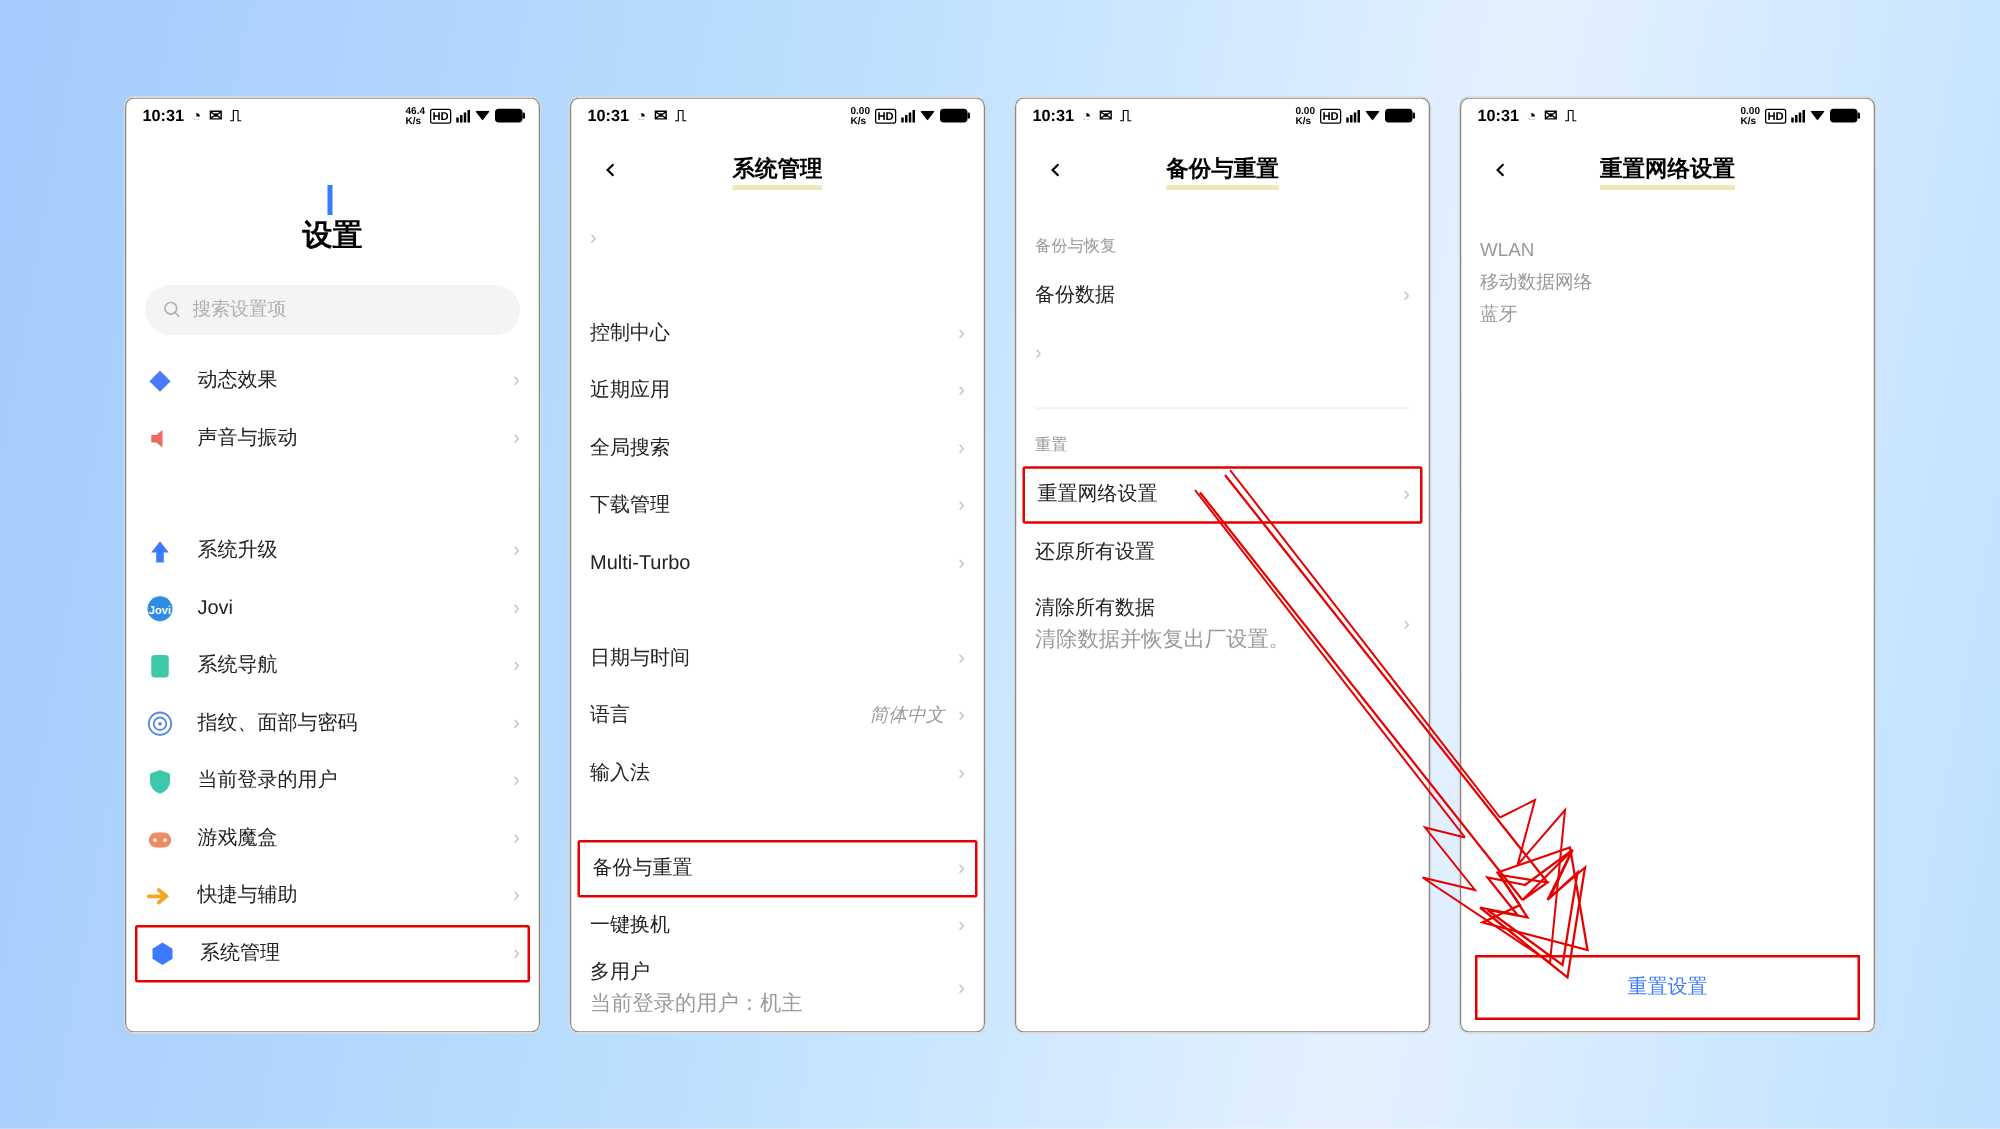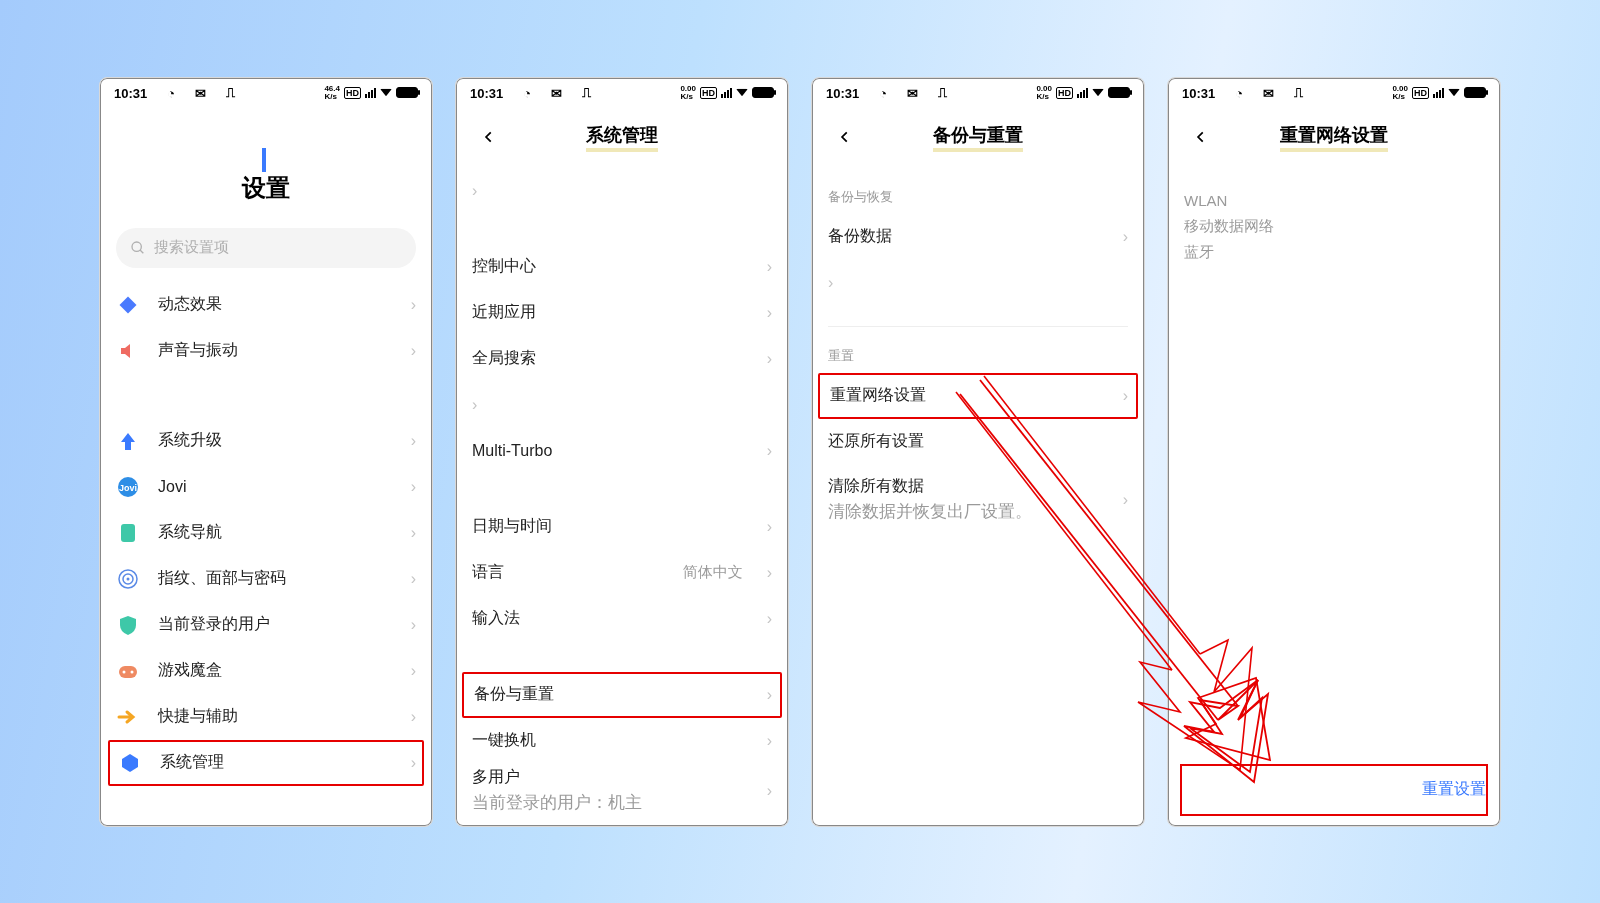--- a/index.html
+++ b/index.html
@@ -18,21 +18,21 @@
     box-shadow: 0 0 0 1px #888 inset;
     display: flex; flex-direction: column;
     overflow: hidden;
     position: relative;
   }
   .statusbar {
     height: 30px;
     display: flex; align-items: center; justify-content: space-between;
     padding: 0 14px; font-size: 13px; font-weight: 600; color: #000;
   }
-  .status-left { display: flex; align-items: flex-end; gap: 20px; }
+  .status-left { display: flex; align-items: center; gap: 6px; }
   .status-right { display: flex; align-items: center; gap: 4px; font-size: 10px; }
   .battery { width:22px; height:11px; border:1.5px solid #000; border-radius:3px; position:relative; background:#000; }
   .battery::after { content:""; position:absolute; right:-3px; top:2px; width:2px; height:5px; background:#000; border-radius:1px; }
   .signal { display:inline-flex; align-items:flex-end; gap:1px; }
   .signal span { width:2px; background:#000; }
   .signal span:nth-child(1){height:4px}.signal span:nth-child(2){height:6px}.signal span:nth-child(3){height:8px}.signal span:nth-child(4){height:10px}
   .wifi { width:0;height:0;border-left:6px solid transparent;border-right:6px solid transparent;border-bottom:9px solid #000; transform:rotate(180deg) scaleY(0.85); border-radius:2px; }
 
   .content { flex:1; overflow:hidden; padding: 0 16px; }
 
@@ -42,36 +42,36 @@
   .title1 h1 { font-size:24px; font-weight:700; }
   .search { background:#f4f4f4; border-radius:30px; height:40px; display:flex; align-items:center; padding:0 14px; gap:8px; color:#b0b0b0; }
   .search svg { stroke:#b0b0b0; }
   .search span { font-size:15px; }
 
   .row { display:flex; align-items:center; height:46px; cursor:pointer; }
   .row .icon { width:24px; height:24px; margin-right:18px; flex:none; display:flex; align-items:center; justify-content:center; }
   .row .label { flex:1; font-size:16px; color:#222; }
   .row .sub { font-size:17px; color:#9a9a9a; margin-top:3px; }
   .row .chev { color:#c5c5c5; font-size:16px; }
-  .row .val { color:#9a9a9a; font-size:15px; margin-right:24px; }
+  .row .val { color:#9a9a9a; font-size:15px; margin-right:11px;font-style:italic; }
   .group-gap { height:44px; }
   .mini-gap { height:14px; }
   .hl { border:2px solid #e60000; border-radius:2px; }
 
   
   .subhead { height:60px; display:flex; align-items:center; justify-content:center; position:relative; }
   .subhead .back { position:absolute; left:0; font-size:20px; font-weight:700; cursor:pointer; padding:10px; }
   .subhead h2 { font-size:18px; font-weight:700; border-bottom:4px solid #f0e8b8; padding-bottom:1px; }
 
   .sect-label { font-size:13px; color:#9a9a9a; margin:20px 0 8px; }
   .divider { height:1px; background:#eee; }
 
   .reset-desc { color:#9a9a9a; font-size:15px; margin-top:40px; line-height:1.6; }
   .reset-list { margin-top:20px; color:#9a9a9a; font-size:15px; line-height:1.7; }
-  .reset-btn-wrap { position:absolute; bottom:10px; left:12px; right:12px; height:52px; border:2px solid #e60000; display:flex; align-items:center; justify-content:flex-end; }
+  .reset-btn-wrap { position:absolute; bottom:10px; left:12px; right:12px; height:52px; border:2px solid #e60000; display:flex; align-items:center; justify-content:center; }
   .reset-btn { color:#3a7afe; font-size:16px; }
 
   
   .arrow-svg { position:absolute; pointer-events:none; z-index:10; }
 </style>
 </head>
 <body>
 
 <div class="phone">
   <div class="statusbar">
@@ -254,20 +254,21 @@
       </div>
     <div class="row">
         <span class="label">近期应用</span>
         <span class="chev">›</span>
       </div>
     <div class="row">
         <span class="label">全局搜索</span>
         <span class="chev">›</span>
       </div>
     <div class="row">
+        <span class="label">下载管理</span>
         <span class="chev">›</span>
       </div>
     <div class="row">
         <span class="label">Multi-Turbo</span>
         <span class="chev">›</span>
       </div>
     <div style="height:30px;"></div>
     <div class="row">
         <span class="label">日期与时间</span>
         <span class="chev">›</span>

